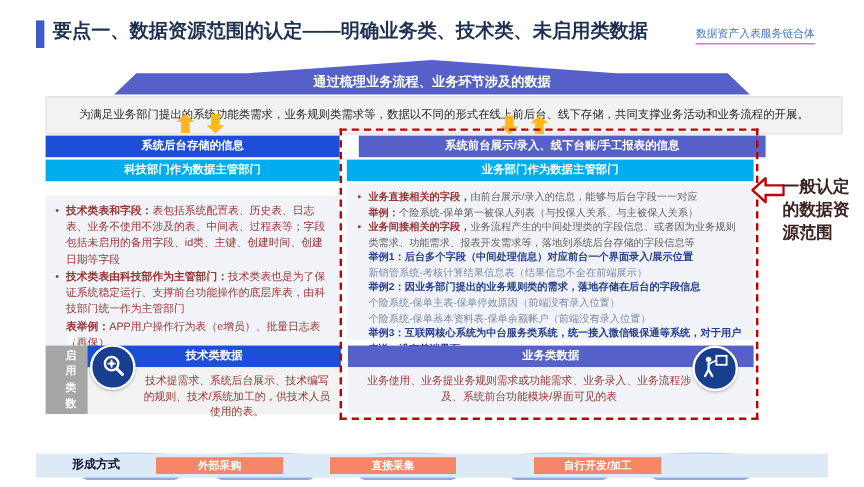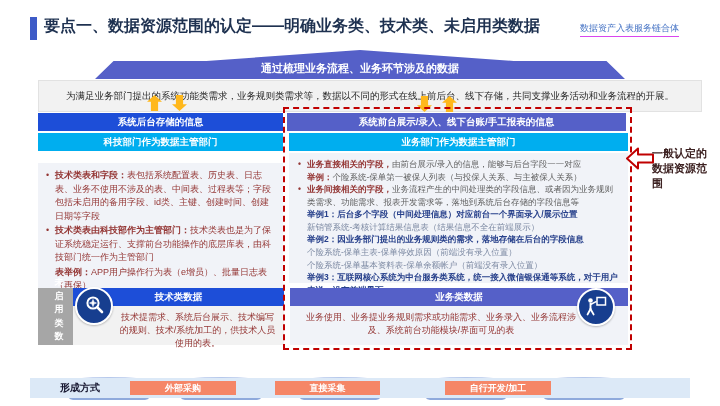--- a/index.html
+++ b/index.html
@@ -47,21 +47,21 @@
   .rp-line.bul::before{content:"•";position:absolute;left:0;color:#943634;font-weight:bold;}
   .rp-line .lead{color:#943634;}
   .rp-line .txt{color:#5f5f5f;}
   .rp-line.ex .lead,.rp-line.ex .txt{color:#27408B;font-weight:bold;}
   .rp-line.sub .txt{color:#7D8AA3;}
 
   
   .dash-box{position:absolute;left:283px;top:107px;width:349px;height:243px;
             border:2px dashed #C00000;box-sizing:border-box;pointer-events:none;}
   .block-arrow{position:absolute;left:626px;top:147px;}
-  .annotation{position:absolute;left:652px;top:146px;width:56px;font-size:11px;
+  .annotation{position:absolute;left:652px;top:146px;width:56px;font-size:14px;
               font-weight:bold;color:#3D2222;line-height:1.35;}
 
   
   .side-label{position:absolute;left:38px;top:288px;width:30px;height:57px;background:#A6A6A6;
               color:#fff;font-size:9px;font-weight:bold;text-align:right;display:flex;
               align-items:center;justify-content:center;line-height:1.5;padding:0 21px;box-sizing:border-box;}
   .tech-h{left:73px;top:288px;width:211px;}
   .tech-b{position:absolute;left:73px;top:306px;width:211px;height:39px;background:#F2F2F2;
           font-size:9px;color:#943634;line-height:1.45;padding:5px 6px 0 44px;
           box-sizing:border-box;text-align:center;}
@@ -108,21 +108,21 @@
 
   <div class="panel-h h-gray" style="left:38px;top:113px;width:245px;">系统后台存储的信息</div>
   <div class="panel-h h-cyan" style="left:38px;top:133px;width:245px;">科技部门作为数据主管部门</div>
   <div class="lp-body">
     <div class="lp-item bul"><span class="lead">技术类表和字段：</span><span>表包括系统配置表、历史表、日志表、业务不使用不涉及的表、中间表、过程表等；字段包括未启用的备用字段、id类、主键、创建时间、创建日期等字段</span></div>
     <div class="lp-item bul"><span class="lead">技术类表由科技部作为主管部门：</span><span>技术类表也是为了保证系统稳定运行、支撑前台功能操作的底层库表，由科技部门统一作为主管部门</span></div>
     <div class="lp-item"><span class="lead">表举例：</span><span>APP用户操作行为表（e增员）、批量日志表（再保）</span></div>
     <div class="lp-item"><span class="lead">字段举例：</span><span>交易流水号、系统码、交易码（e活动）</span></div>
   </div>
 
-  <div class="panel-h h-purple" style="left:287px;top:113px;width:339px;">系统前台展示/录入、线下台账/手工报表的信息</div>
+  <div class="panel-h h-purple" style="left:299px;top:113px;width:339px;">系统前台展示/录入、线下台账/手工报表的信息</div>
   <div class="panel-h h-cyan" style="left:289px;top:133px;width:339px;">业务部门作为数据主管部门</div>
   <div class="rp-body">
     <div class="rp-line bul"><span class="lead" style="font-weight:bold">业务直接相关的字段，</span><span class="txt">由前台展示/录入的信息，能够与后台字段一一对应</span></div>
     <div class="rp-line"><span class="lead" style="font-weight:bold">举例：</span><span class="txt">个险系统-保单第一被保人列表（与投保人关系、与主被保人关系）</span></div>
     <div class="rp-line bul"><span class="lead" style="font-weight:bold">业务间接相关的字段，</span><span class="txt">业务流程产生的中间处理类的字段信息、或者因为业务规则类需求、功能需求、报表开发需求等，落地到系统后台存储的字段信息等</span></div>
     <div class="rp-line ex"><span class="lead">举例1：</span><span class="txt">后台多个字段（中间处理信息）对应前台一个界面录入/展示位置</span></div>
     <div class="rp-line sub"><span class="txt">新销管系统-考核计算结果信息表（结果信息不全在前端展示）</span></div>
     <div class="rp-line ex"><span class="lead">举例2：</span><span class="txt">因业务部门提出的业务规则类的需求，落地存储在后台的字段信息</span></div>
     <div class="rp-line sub"><span class="txt">个险系统-保单主表-保单停效原因（前端没有录入位置）</span></div>
     <div class="rp-line sub"><span class="txt">个险系统-保单基本资料表-保单余额帐户（前端没有录入位置）</span></div>

